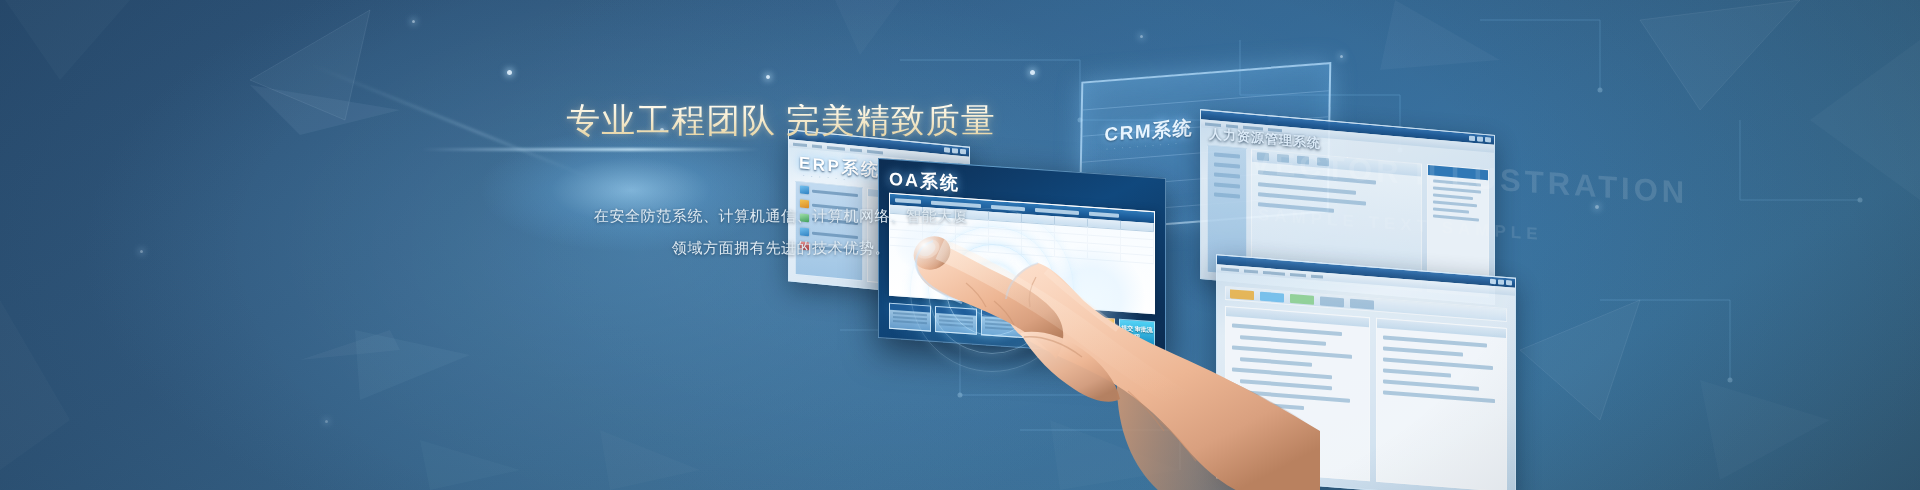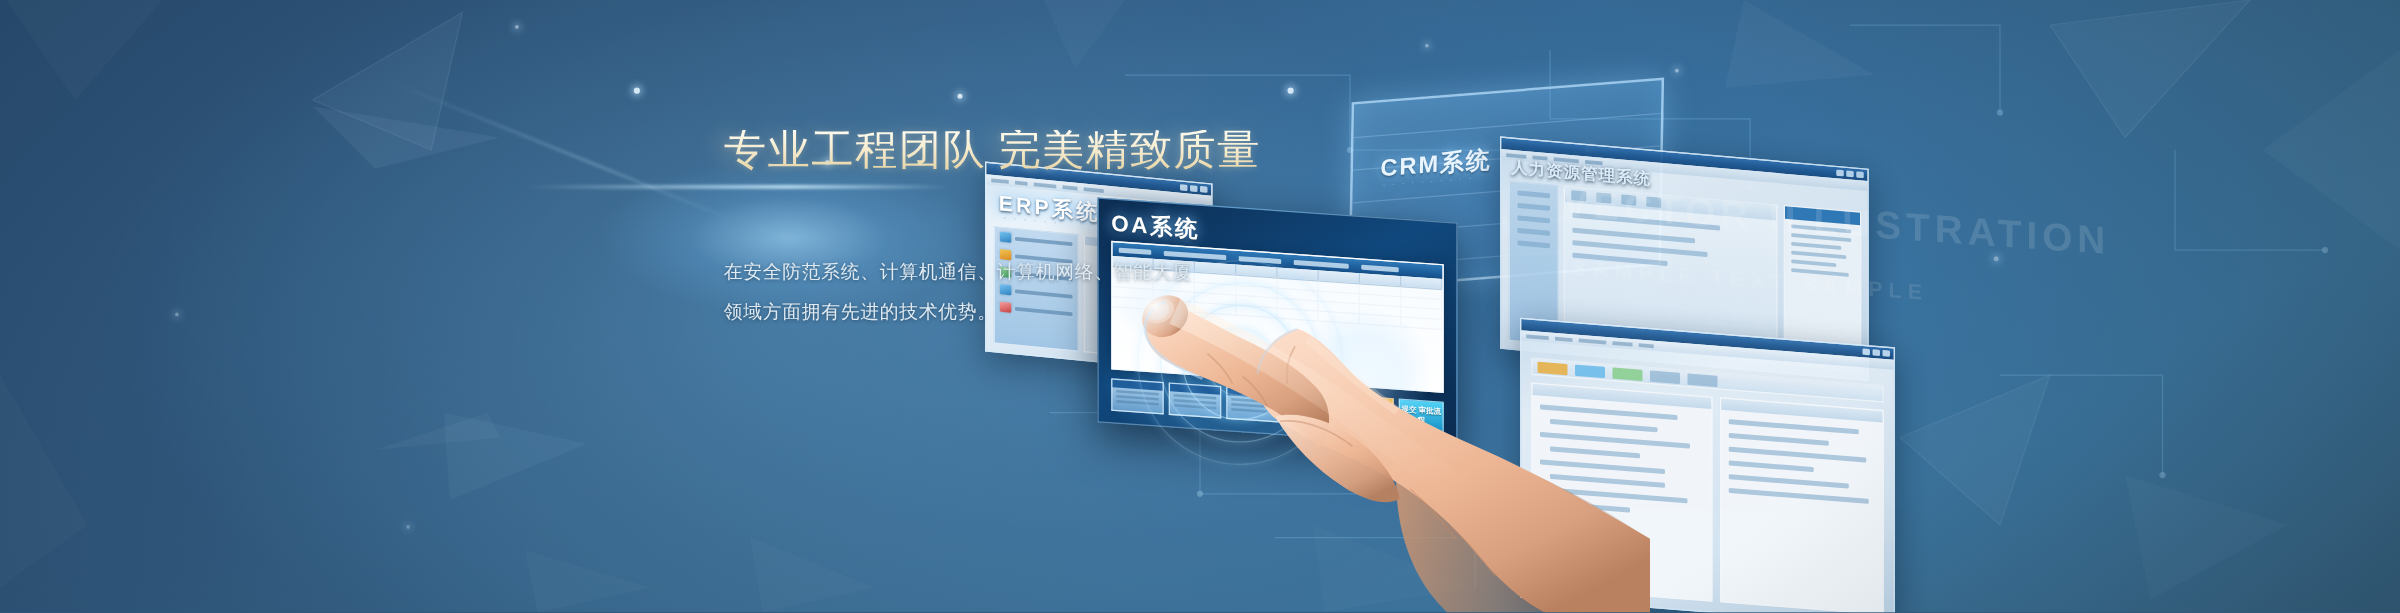--- a/index.html
+++ b/index.html
@@ -58,23 +58,24 @@
   .dots { position:absolute; inset:0; pointer-events:none; }
   .dot {
     position:absolute; border-radius:50%;
     background:rgba(225,242,255,0.92);
     box-shadow:0 0 6px 2px rgba(190,228,255,0.55);
   }
 
   
   .text-block {
     position:absolute;
-    left:579px; top:104px;
+    left:561px; top:104px;
     width:440px;
     z-index:8;
+    text-align:center;
   }
   .headline {
     font-family:"Liberation Serif", serif;
     font-size:34px;
     line-height:1.0;
     letter-spacing:1px;
     white-space:nowrap;
     color:#efe7cf;
     background:linear-gradient(180deg,#fffdf4 0%,#f6eed6 40%,#e2cf9e 100%);
     -webkit-background-clip:text;
@@ -88,21 +89,21 @@
     left:567px; top:104px;
     font-family:"Liberation Serif", serif;
     font-size:34px; line-height:1.0; letter-spacing:1px;
     white-space:nowrap;
     color:rgba(240,225,185,0.25);
     filter:blur(7px);
     z-index:7;
   }
   .paragraph {
     margin-top:64px;
-    font-family:Liberation Serif, serif;
+    font-family:Liberation Mono, monospace;
     font-size:15px;
     color:#dfeaf2;
     line-height:32px;
     letter-spacing:0.6px;
     text-shadow:0 1px 3px rgba(10,30,50,0.5);
   }
   .paragraph div { white-space:nowrap; }
 
   
   .screens { position:absolute; left:780px; top:0; width:1140px; height:490px; }

